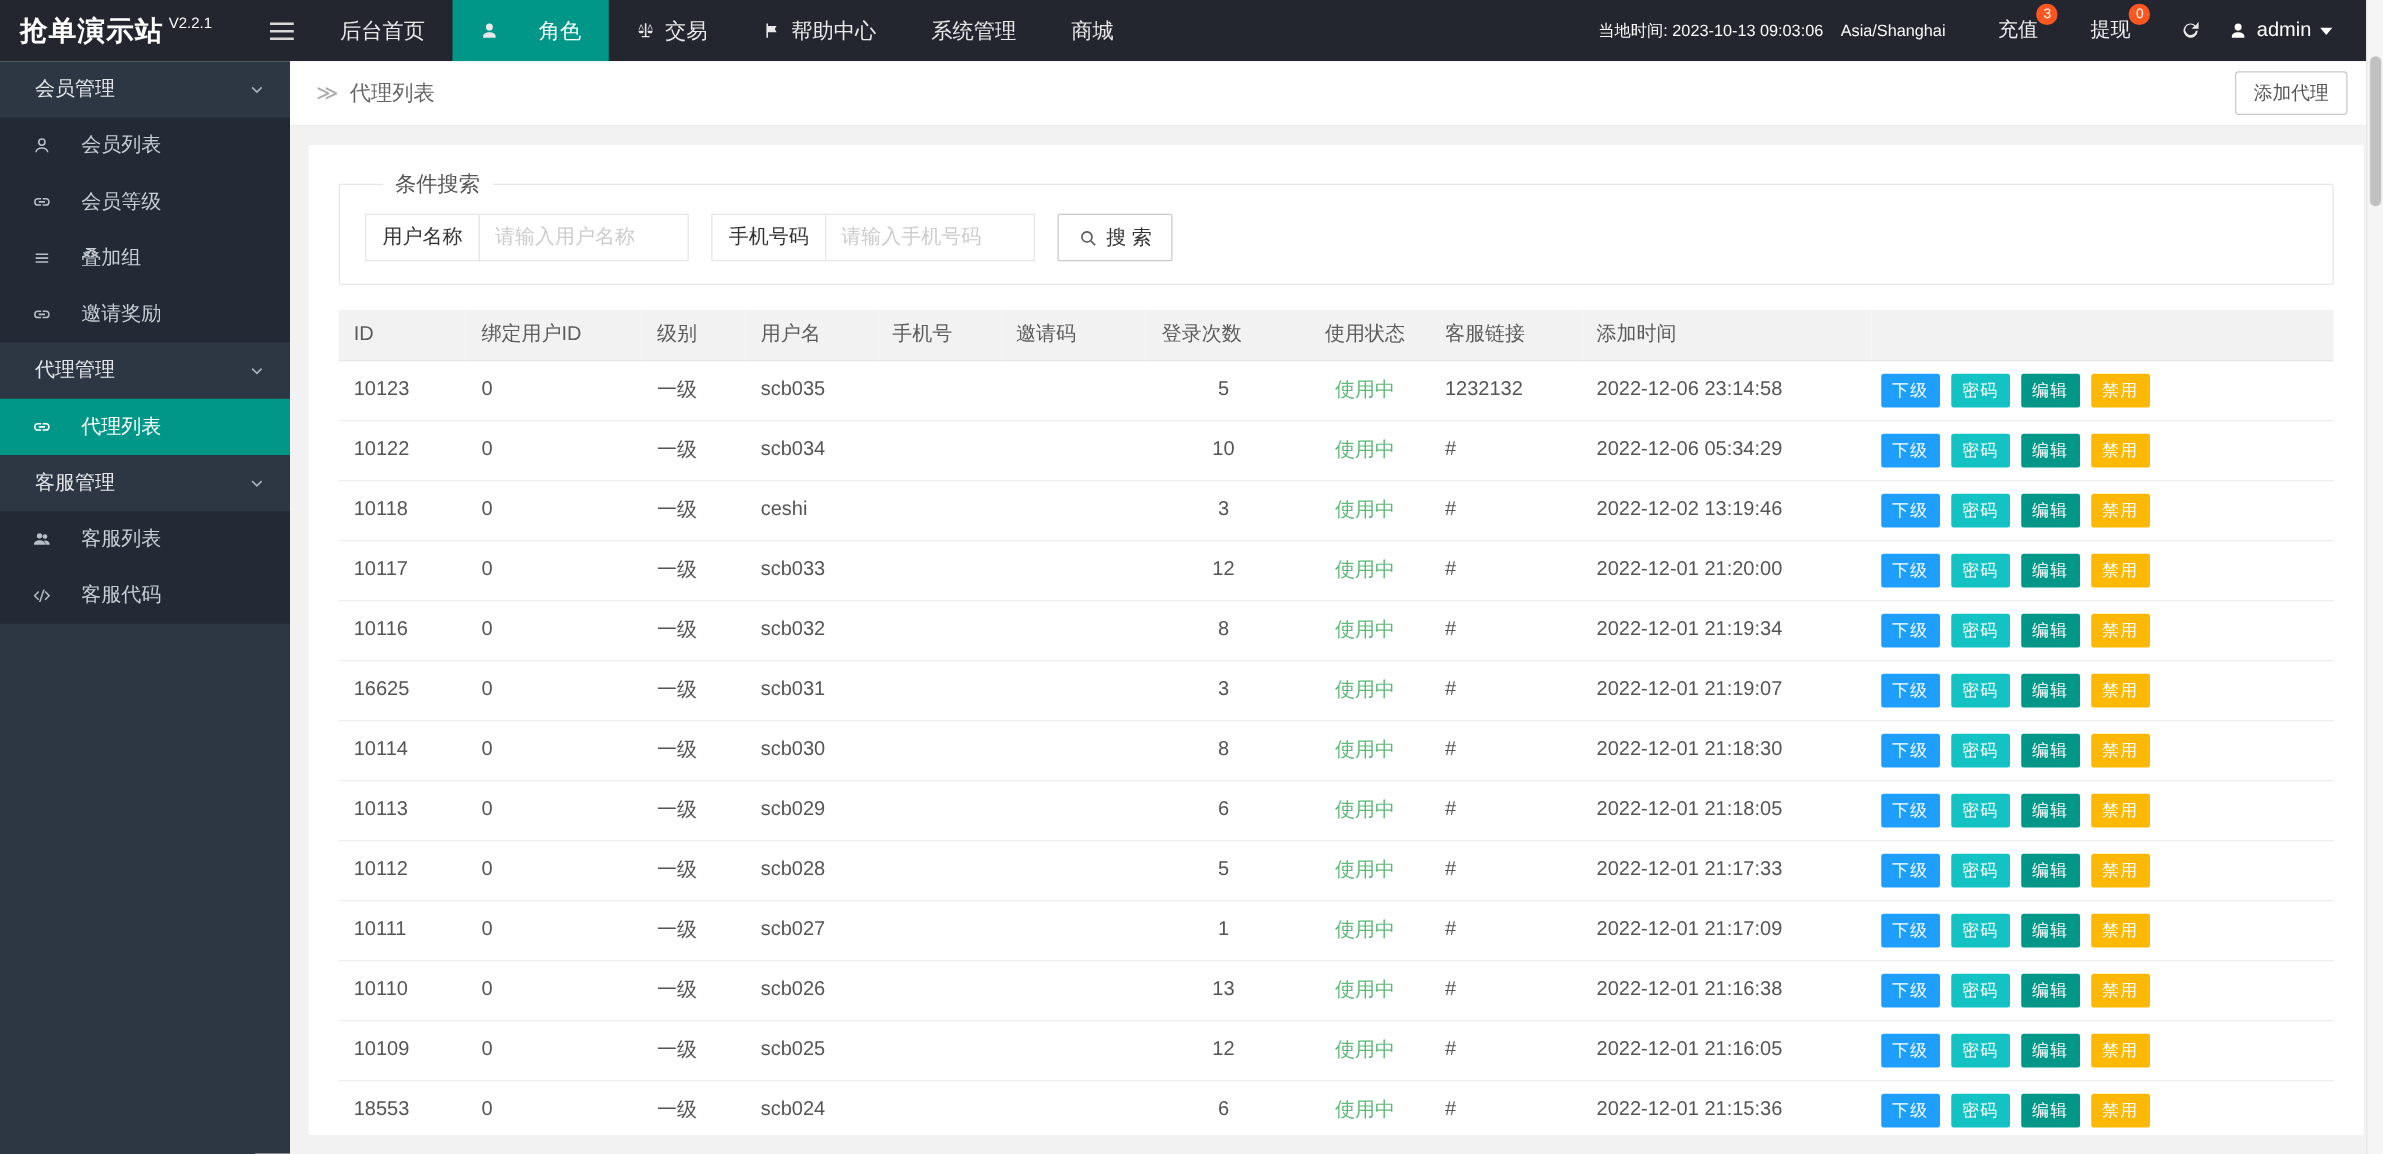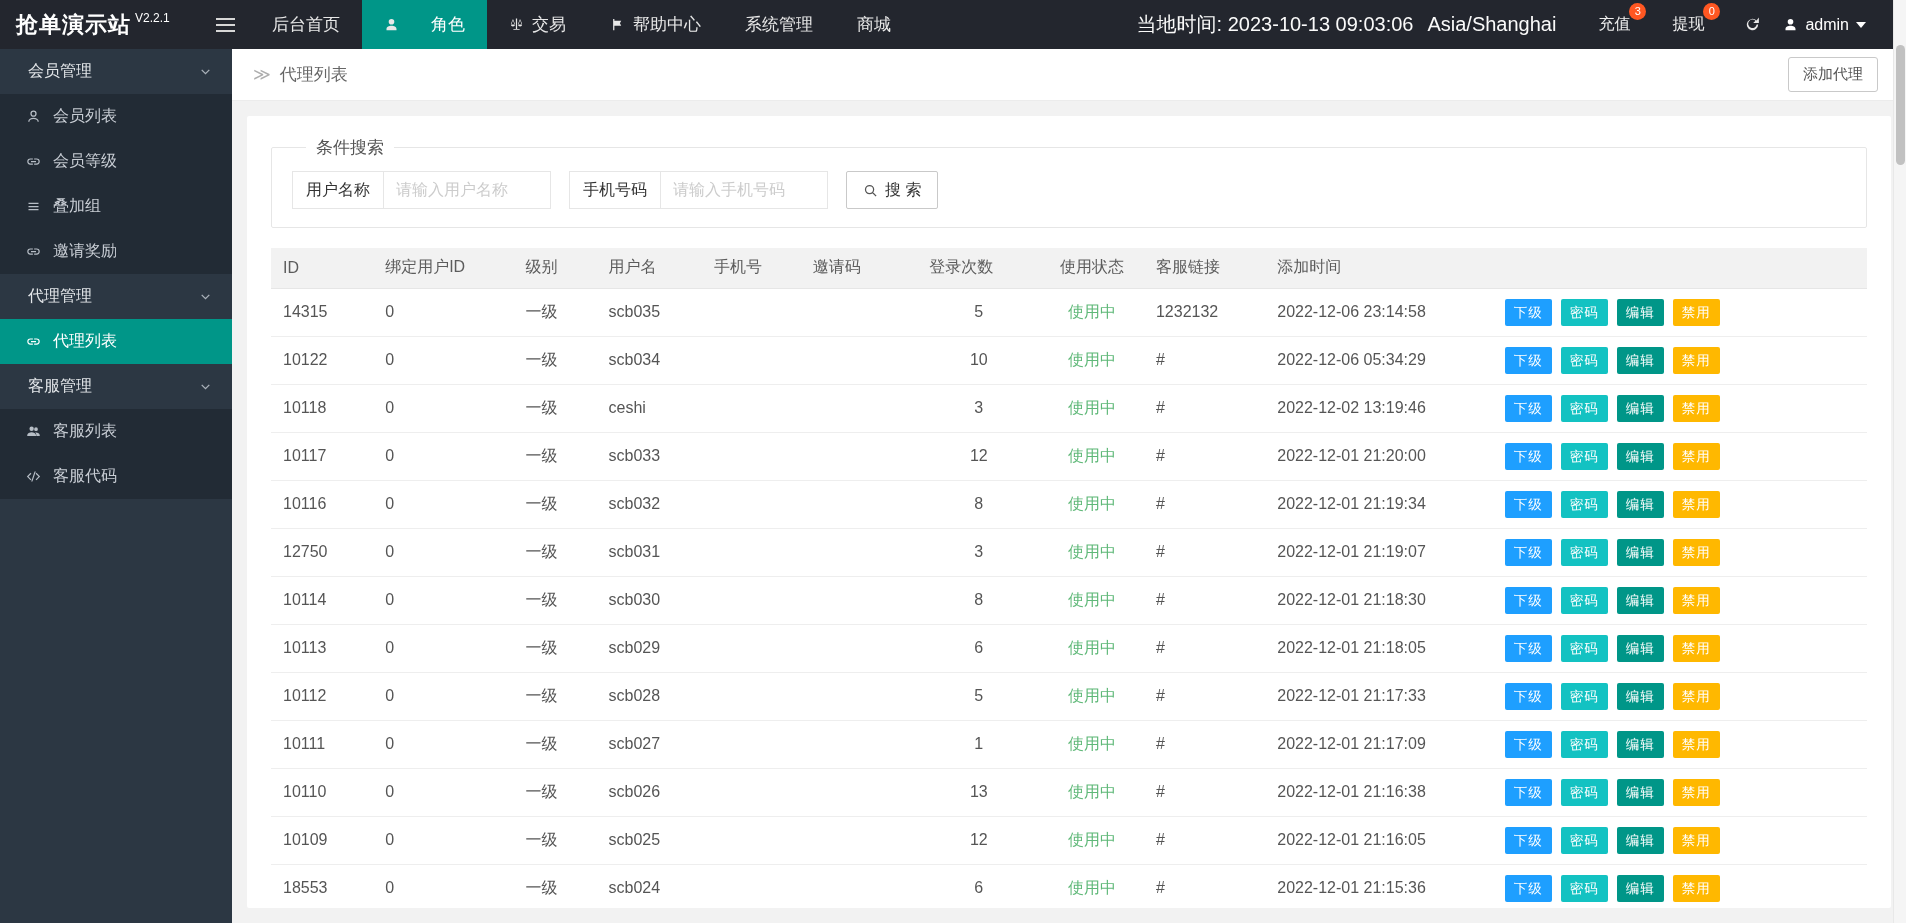--- a/index.html
+++ b/index.html
@@ -13,33 +13,33 @@
   .logo { width:200px; display:flex; align-items:center; padding-left:16px; color:#fff; white-space:nowrap; }
   .logo .logo-text { font-size:22px; font-weight:bold; letter-spacing:1px; }
   .logo sup { font-size:12px; margin-left:4px; transform:translateY(-7px); display:inline-block; color:#fff; }
   .hamburger { width:50px; display:flex; flex-direction:column; justify-content:center; align-items:center; gap:4px; cursor:pointer; }
   .hamburger span { display:block; width:19px; height:2px; background:#d7d7d7; }
   .topnav { display:flex; align-items:stretch; }
   .nav-item { display:flex; align-items:center; gap:8px; padding:16px 22px; font-size:17px; color:#e8e8e8; cursor:pointer; text-decoration:none; }
   .nav-item .nicon { display:flex; align-items:center; color:#e8e8e8; }
   .nav-item.active { background:#009688; color:#fff;gap:32px; }
   .topbar-right { margin-left:auto; display:flex; align-items:center; padding-right:30px; }
-  .local-time { font-size:20px; color:#fafafa; margin-right:28px; white-space:nowrap; }
+  .local-time { font-size:13px; color:#fafafa; margin-right:28px; white-space:nowrap; }
   .local-time .tz { margin-left:14px; }
   .top-link { position:relative; padding:0 14px; margin-right:14px; color:#eee; font-size:16px; display:flex; align-items:center; height:49px; cursor:pointer; text-decoration:none; }
   .badge { position:absolute; top:3px; right:-2px; background:#FF5722; color:#fff; font-style:normal; font-size:11px; min-width:17px; height:17px; line-height:17px; border-radius:9px; text-align:center; padding:0 4px; }
   .icon-btn { display:flex; align-items:center; padding:0 12px; color:#e8e8e8; cursor:pointer; height:49px; }
   .user-menu { display:flex; align-items:center; gap:7px; padding:0 10px; color:#fff; font-size:16px; cursor:pointer; height:49px; }
   
   .main { display:flex; height:874px; }
   .sidebar { width:232px; background:#2c3743; flex-shrink:0; }
   .section-header { height:45px; display:flex; align-items:center; justify-content:space-between; padding:0 20px 0 28px; color:#e4e7ea; font-size:16px; cursor:pointer; }
   .section-header .chev { color:#aab2ba; display:flex; }
   .section-items { background:#222b35; }
-  .menu-item { height:45px; display:flex; align-items:center; gap:12px; padding-left:26px; color:#c8cdd4; font-size:16px; cursor:pointer; text-decoration:none; }
+  .menu-item { height:45px; display:flex; align-items:center; gap:24px; padding-left:26px; color:#c8cdd4; font-size:16px; cursor:pointer; text-decoration:none; }
   .menu-item .micon { display:flex; align-items:center; color:#b7bec6; }
   .menu-item.active { background:#009688; color:#fff; }
   .menu-item.active .micon { color:#fff; }
   .content { flex:1; display:flex; flex-direction:column; background:#f2f2f2; overflow:hidden; }
   
   .breadcrumb-bar { height:52px; background:#fff; border-bottom:1px solid #ececec; display:flex; align-items:center; justify-content:space-between; padding:0 28px 0 21px; flex-shrink:0; }
   .breadcrumb { display:flex; align-items:center; gap:9px; font-size:17px; color:#666; }
   .crumb-icon { color:#adadad; font-size:17px; }
   .add-btn { background:#fff; border:1px solid #c9c9c9; border-radius:3px; padding:7px 14px; font-size:15px; color:#555; cursor:pointer; }
   
@@ -296,21 +296,21 @@
             <th>邀请码</th>
             <th>登录次数</th>
             <th class="center">使用状态</th>
             <th>客服链接</th>
             <th>添加时间</th>
             <th></th>
           </tr>
         </thead>
         <tbody>
         <tr>
-          <td>14315</td>
+          <td>10123</td>
           <td>0</td>
           <td>一级</td>
           <td>scb035</td>
           <td></td>
           <td></td>
           <td class="center">5</td>
           <td class="center status">使用中</td>
           <td>1232132</td>
           <td>2022-12-06 23:14:58</td>
           <td class="actions"><button class="act-btn" style="background-color: rgb(30, 159, 255);">下级</button><button class="act-btn" style="background-color: rgb(19, 194, 194);">密码</button><button class="act-btn" style="background-color: rgb(0, 150, 136);">编辑</button><button class="act-btn" style="background-color: rgb(255, 184, 0);">禁用</button></td>
@@ -366,21 +366,21 @@
           <td></td>
           <td></td>
           <td class="center">8</td>
           <td class="center status">使用中</td>
           <td>#</td>
           <td>2022-12-01 21:19:34</td>
           <td class="actions"><button class="act-btn" style="background-color: rgb(30, 159, 255);">下级</button><button class="act-btn" style="background-color: rgb(19, 194, 194);">密码</button><button class="act-btn" style="background-color: rgb(0, 150, 136);">编辑</button><button class="act-btn" style="background-color: rgb(255, 184, 0);">禁用</button></td>
         </tr>
 
         <tr>
-          <td>12750</td>
+          <td>16625</td>
           <td>0</td>
           <td>一级</td>
           <td>scb031</td>
           <td></td>
           <td></td>
           <td class="center">3</td>
           <td class="center status">使用中</td>
           <td>#</td>
           <td>2022-12-01 21:19:07</td>
           <td class="actions"><button class="act-btn" style="background-color: rgb(30, 159, 255);">下级</button><button class="act-btn" style="background-color: rgb(19, 194, 194);">密码</button><button class="act-btn" style="background-color: rgb(0, 150, 136);">编辑</button><button class="act-btn" style="background-color: rgb(255, 184, 0);">禁用</button></td>

